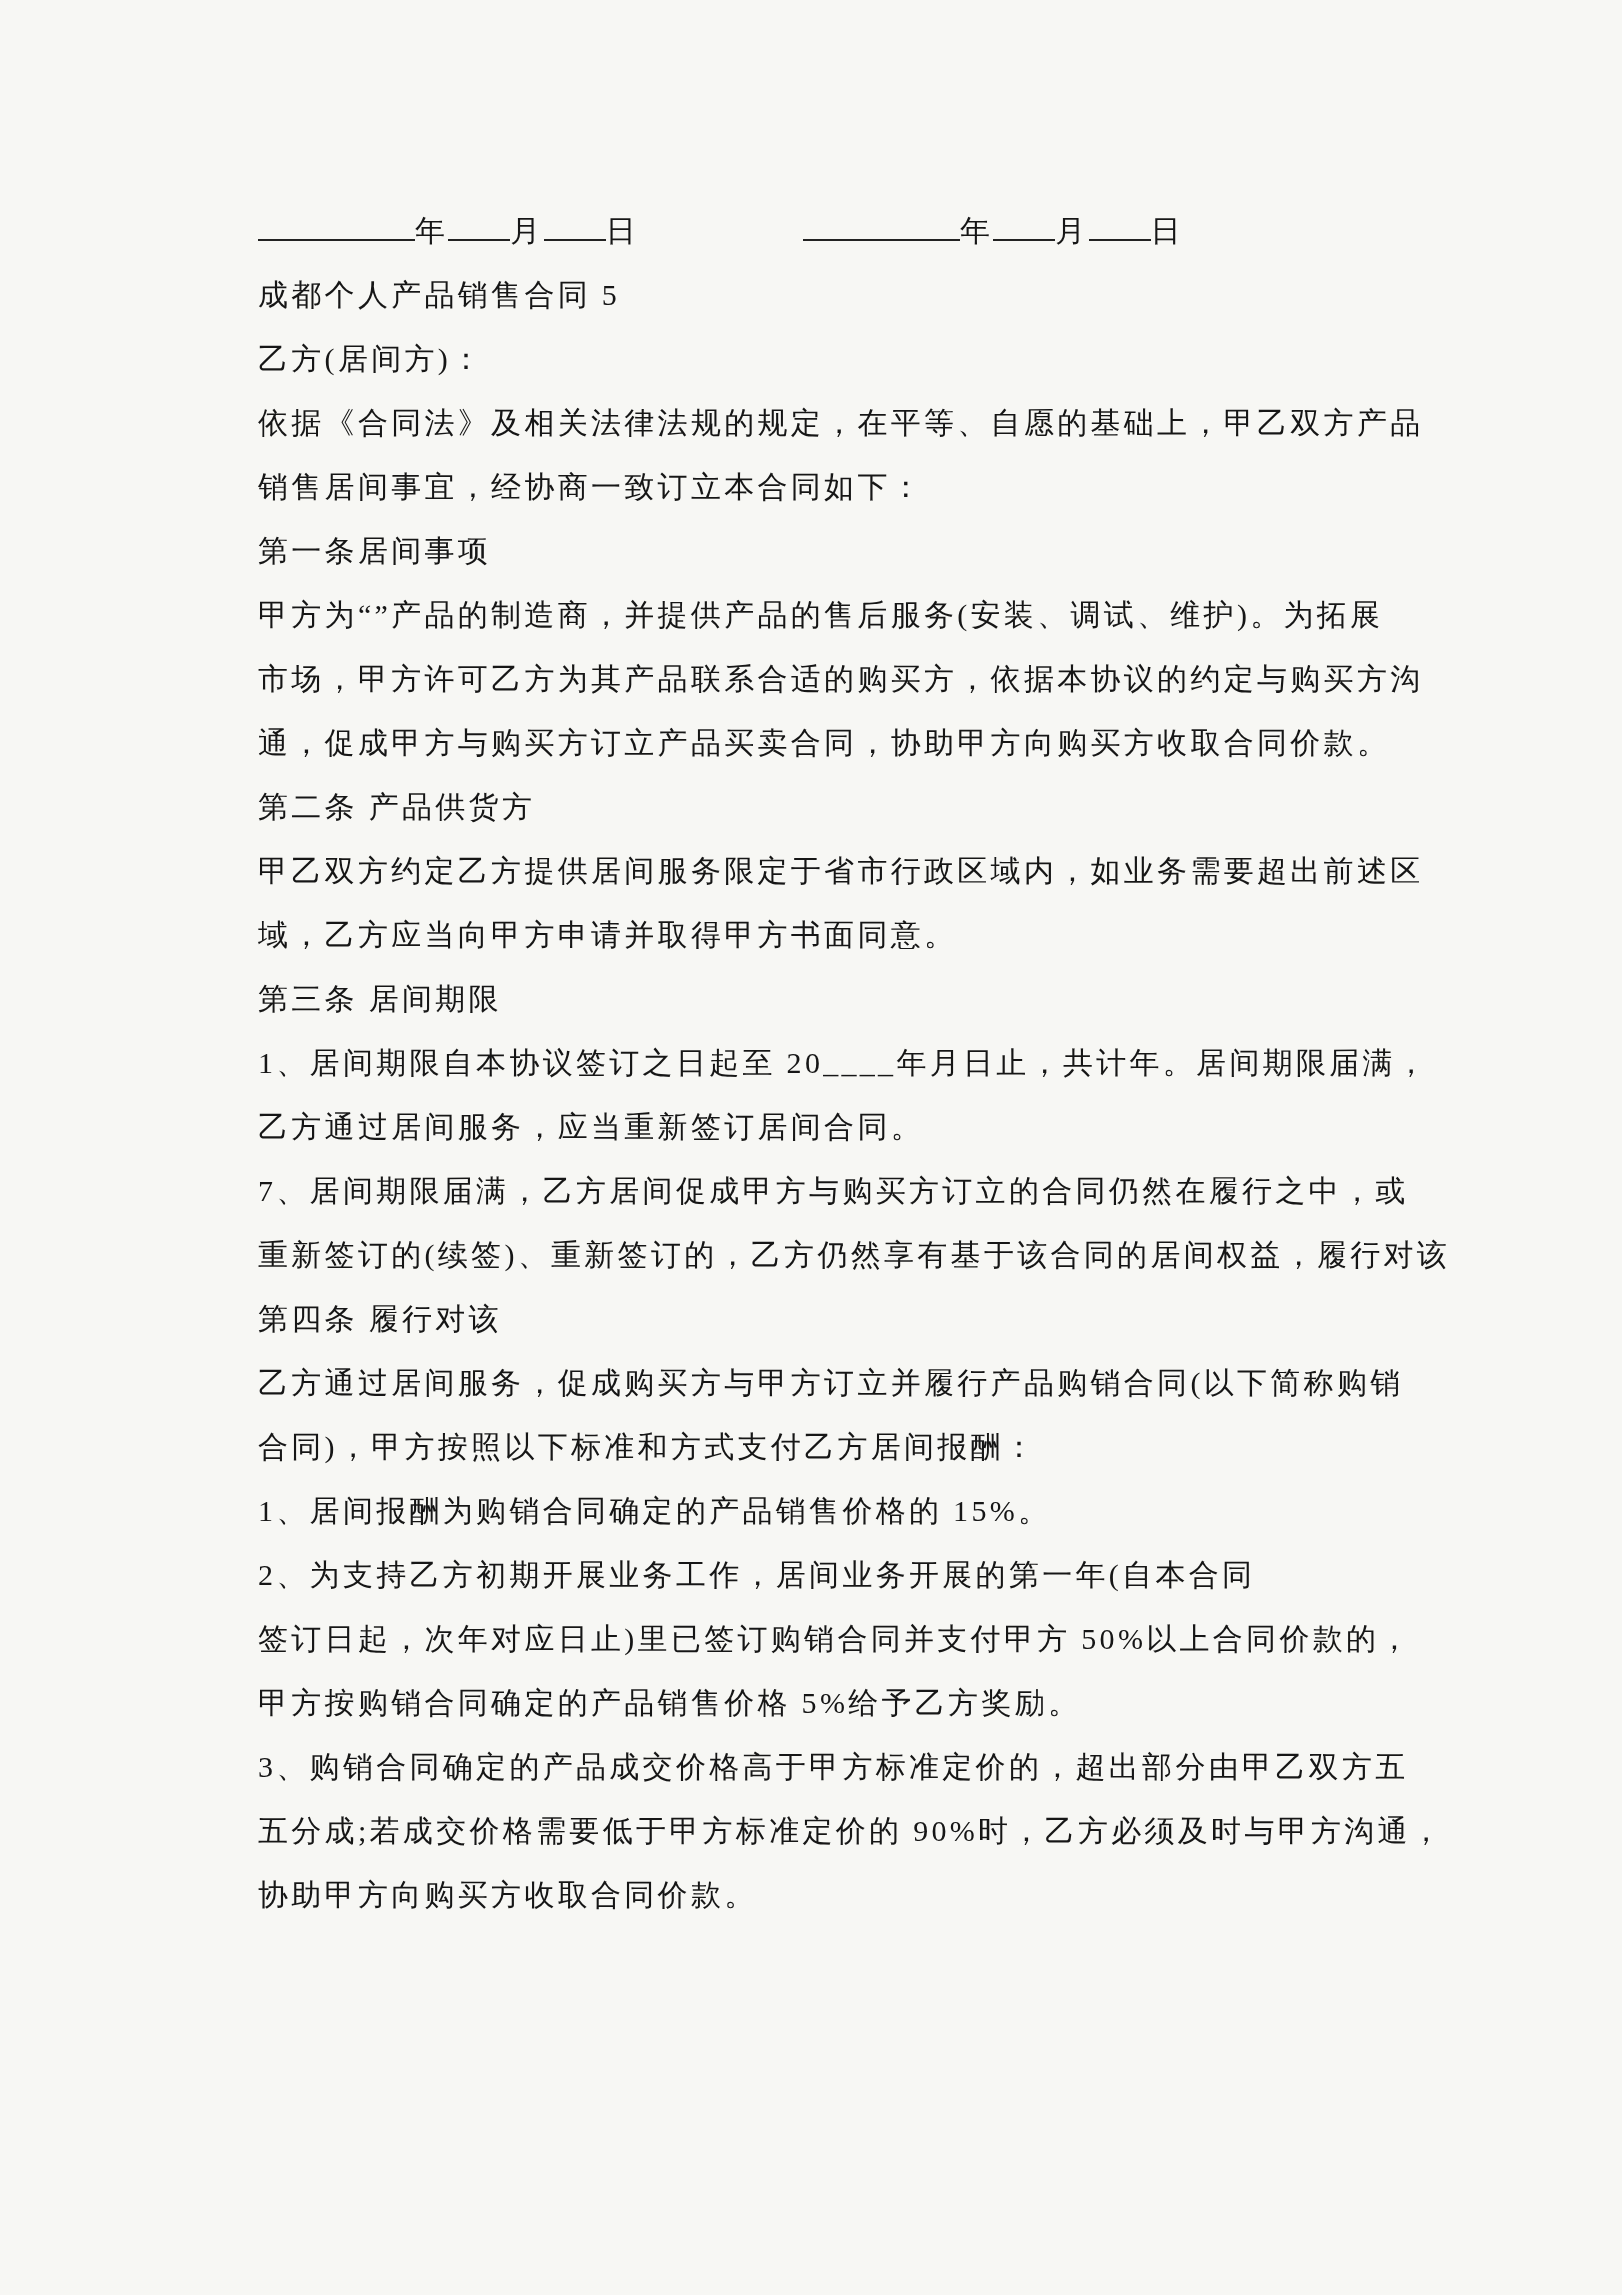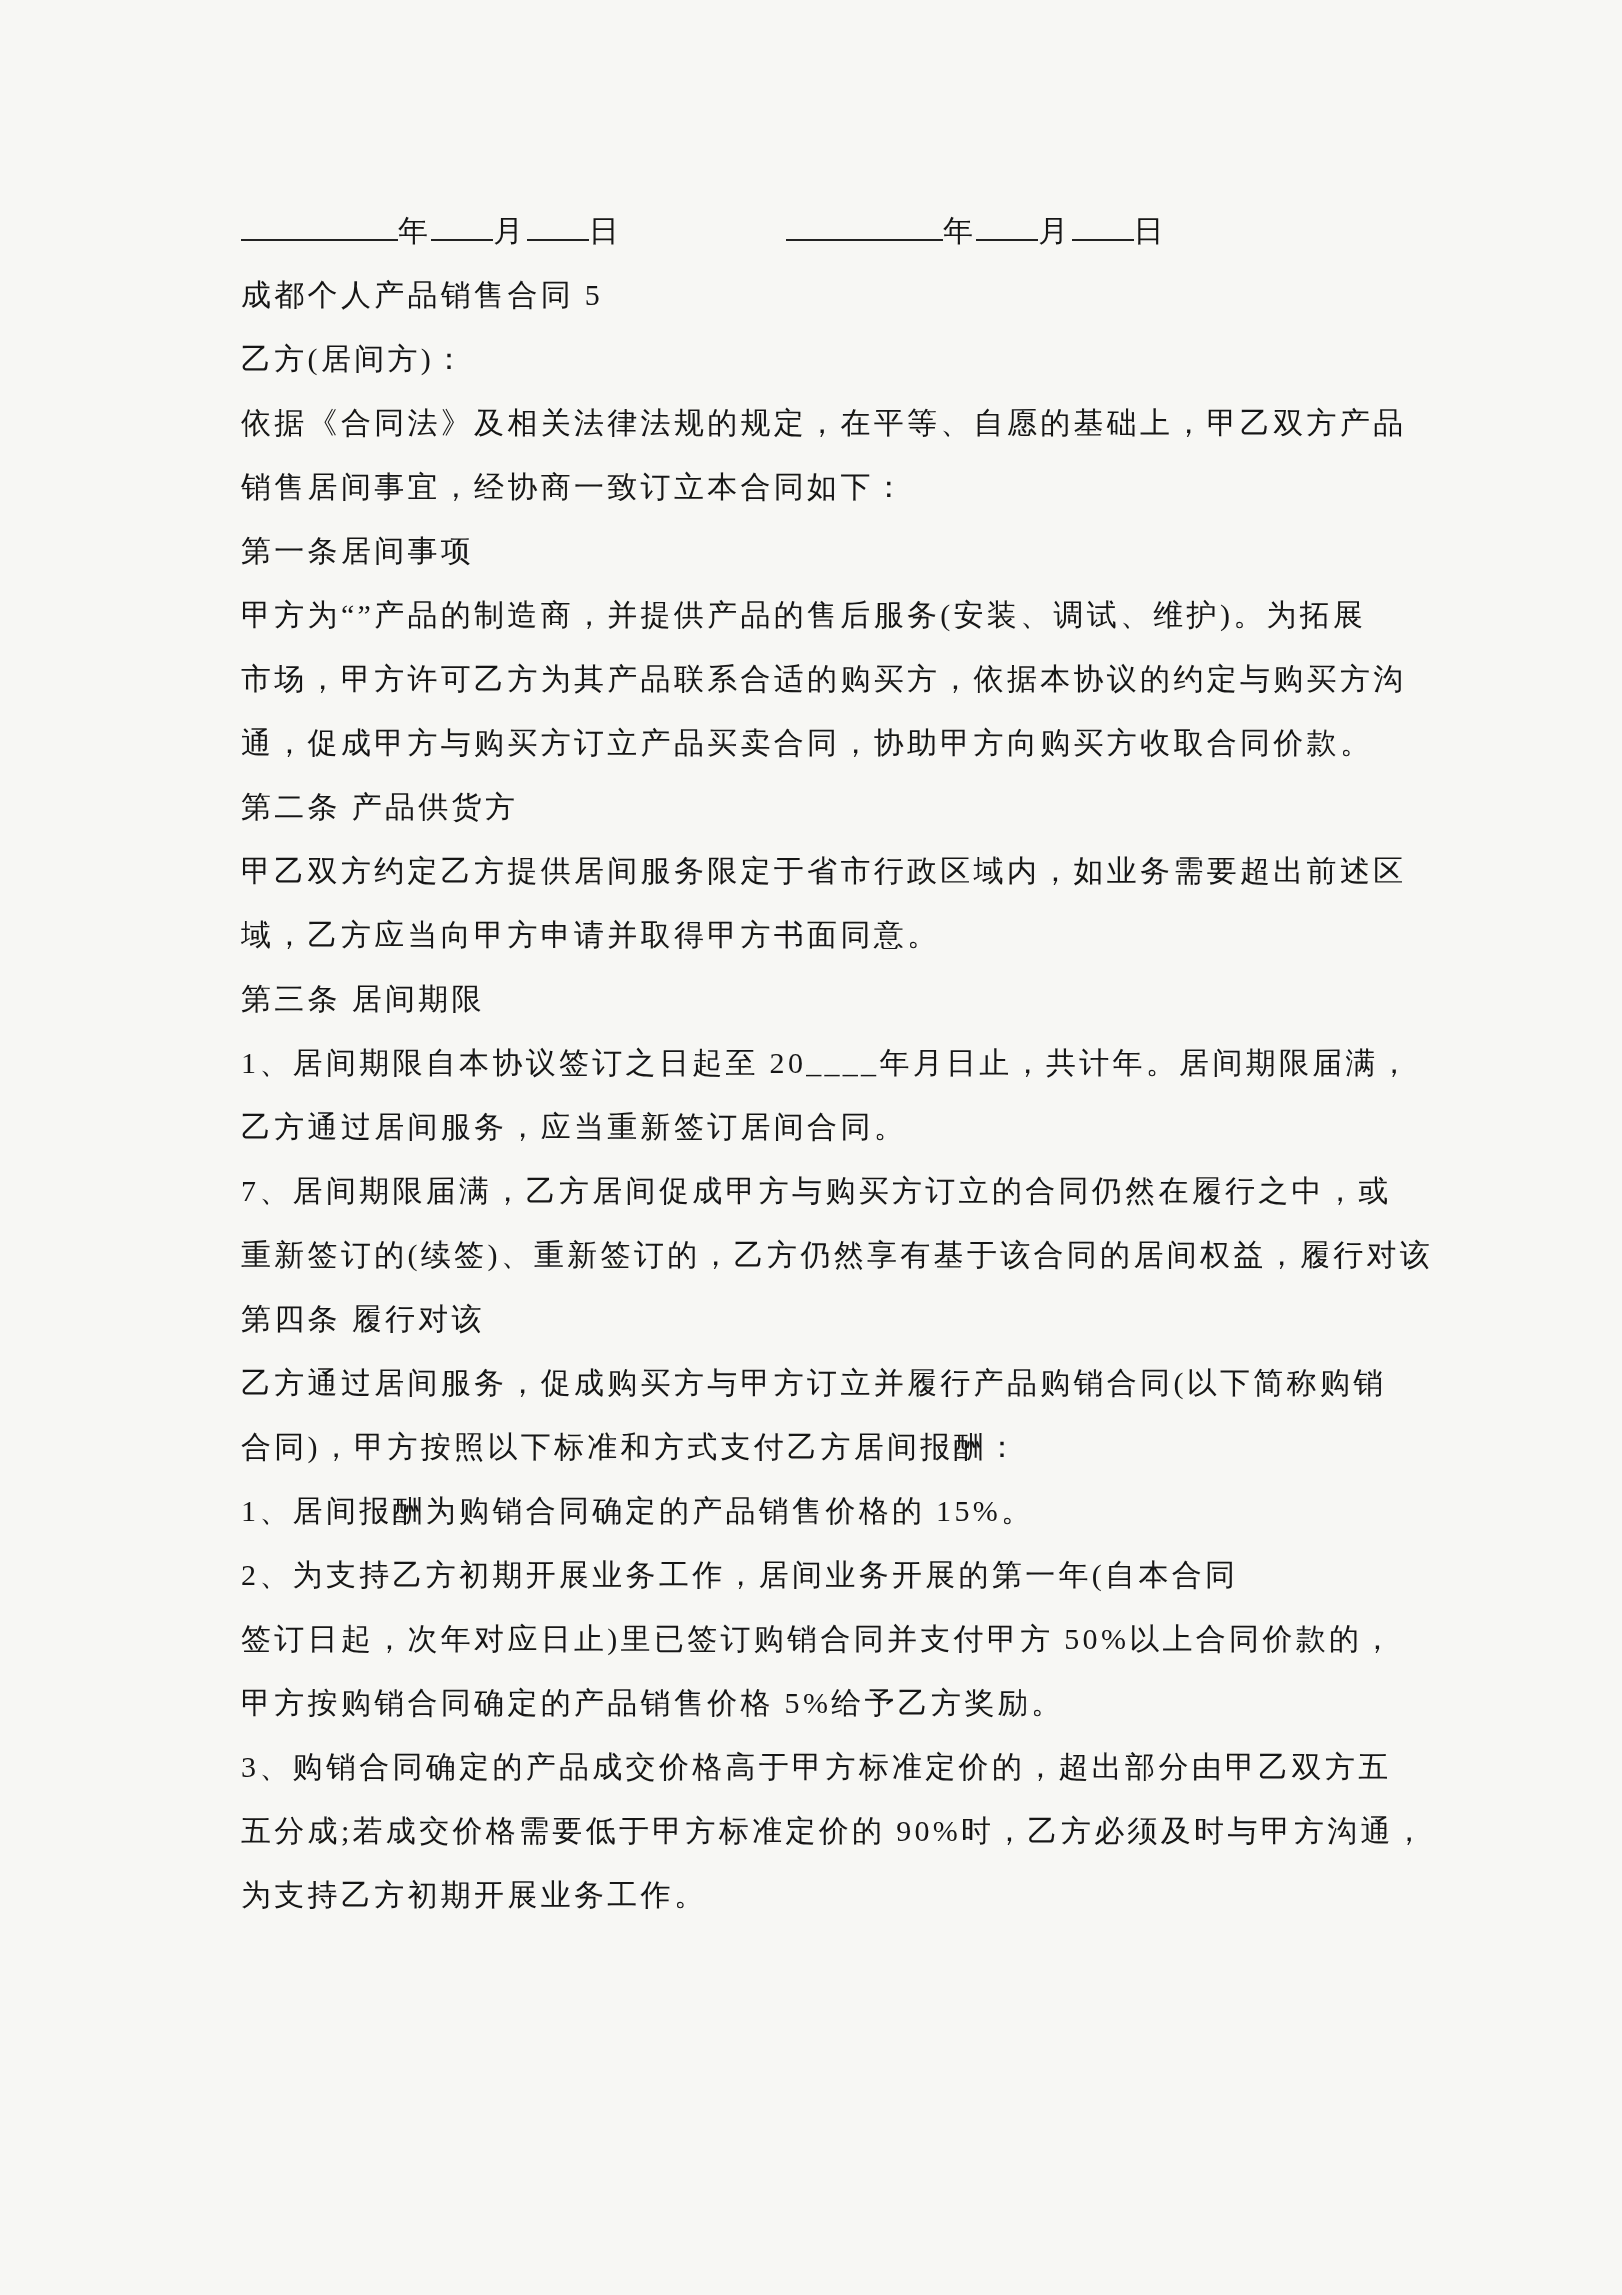--- a/index.html
+++ b/index.html
@@ -16,21 +16,21 @@
   .page {
     position: relative;
     width: 1623px;
     height: 2295px;
     overflow: hidden;
     background: #f7f7f4;
   }
   .content {
     position: absolute;
     top: 199px;
-    left: 241px;
+    left: 258px;
   }
   .line {
     height: 64px;
     line-height: 64px;
     font-size: 30px;
     letter-spacing: 3.3px;
     white-space: pre;
   }
   .date-block {
     display: inline-block;
@@ -70,17 +70,17 @@
         <div class="line">重新签订的(续签)、重新签订的，乙方仍然享有基于该合同的居间权益，履行对该</div>
         <div class="line">第四条 履行对该</div>
         <div class="line">乙方通过居间服务，促成购买方与甲方订立并履行产品购销合同(以下简称购销</div>
         <div class="line">合同)，甲方按照以下标准和方式支付乙方居间报酬：</div>
         <div class="line">1、居间报酬为购销合同确定的产品销售价格的 15%。</div>
         <div class="line">2、为支持乙方初期开展业务工作，居间业务开展的第一年(自本合同</div>
         <div class="line">签订日起，次年对应日止)里已签订购销合同并支付甲方 50%以上合同价款的，</div>
         <div class="line">甲方按购销合同确定的产品销售价格 5%给予乙方奖励。</div>
         <div class="line">3、购销合同确定的产品成交价格高于甲方标准定价的，超出部分由甲乙双方五</div>
         <div class="line">五分成;若成交价格需要低于甲方标准定价的 90%时，乙方必须及时与甲方沟通，</div>
-        <div class="line">为支持乙方初期开展业务工作。</div>
+        <div class="line">协助甲方向购买方收取合同价款。</div>
       </div>
   </div>
 </div>
 
 
 </body></html>

